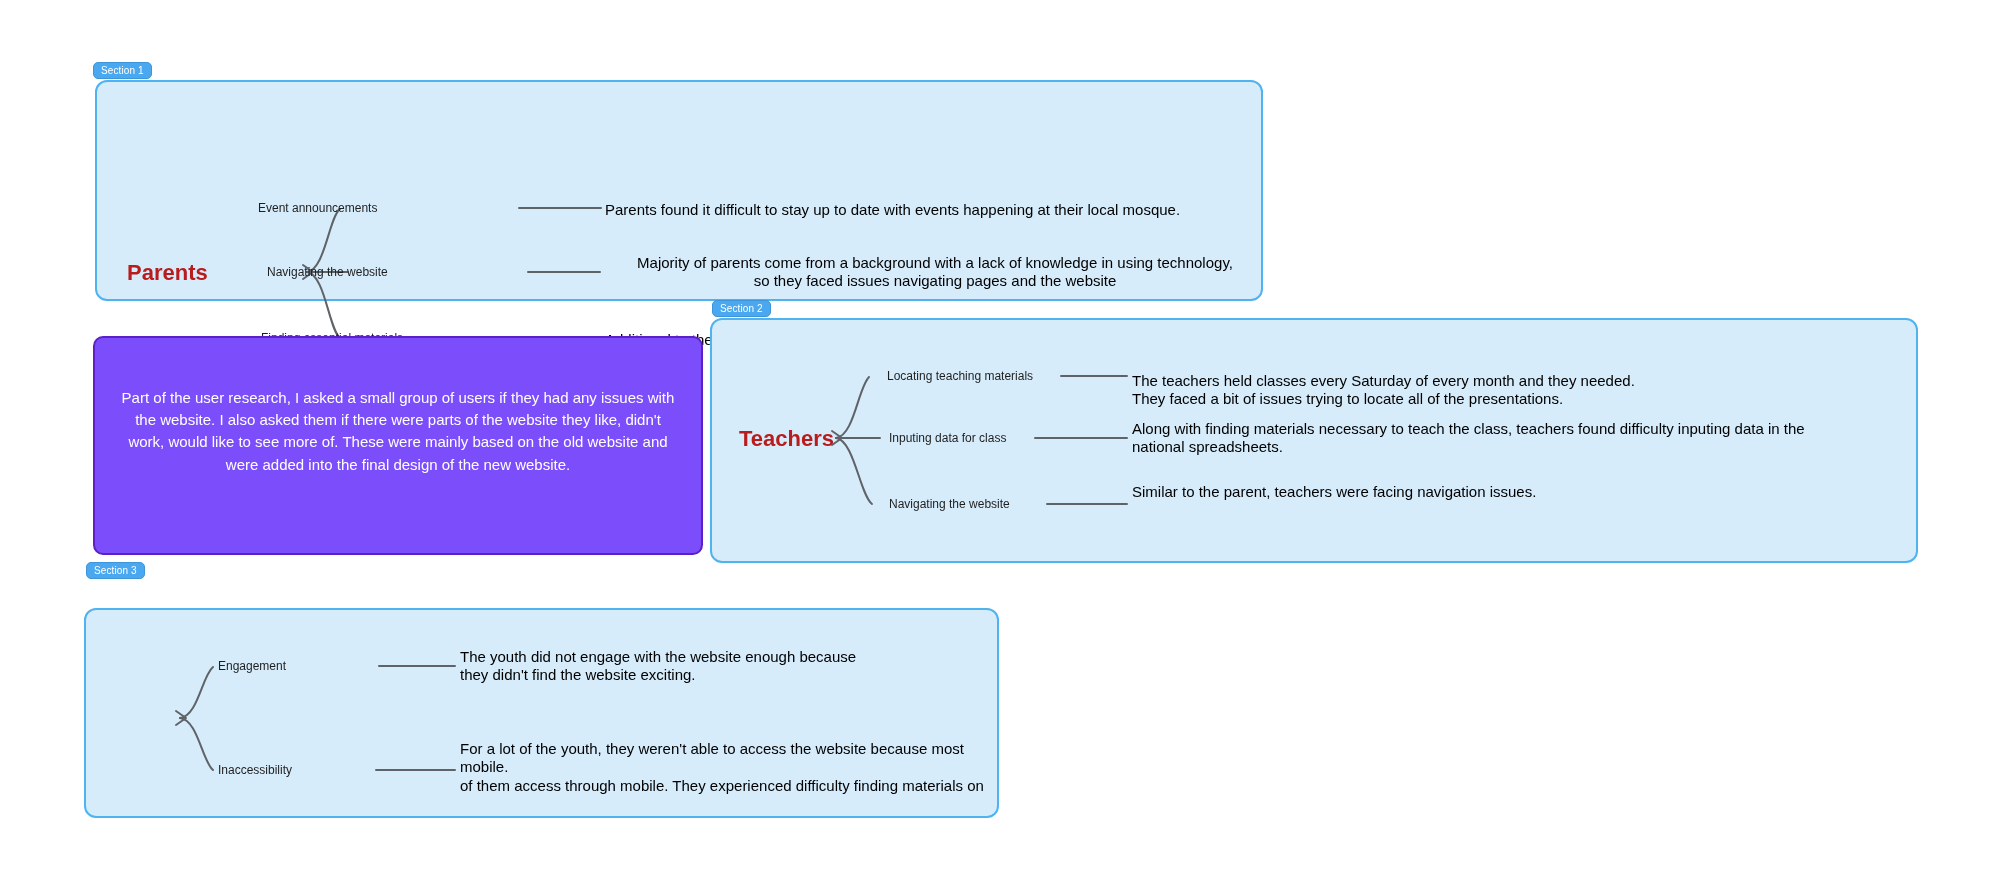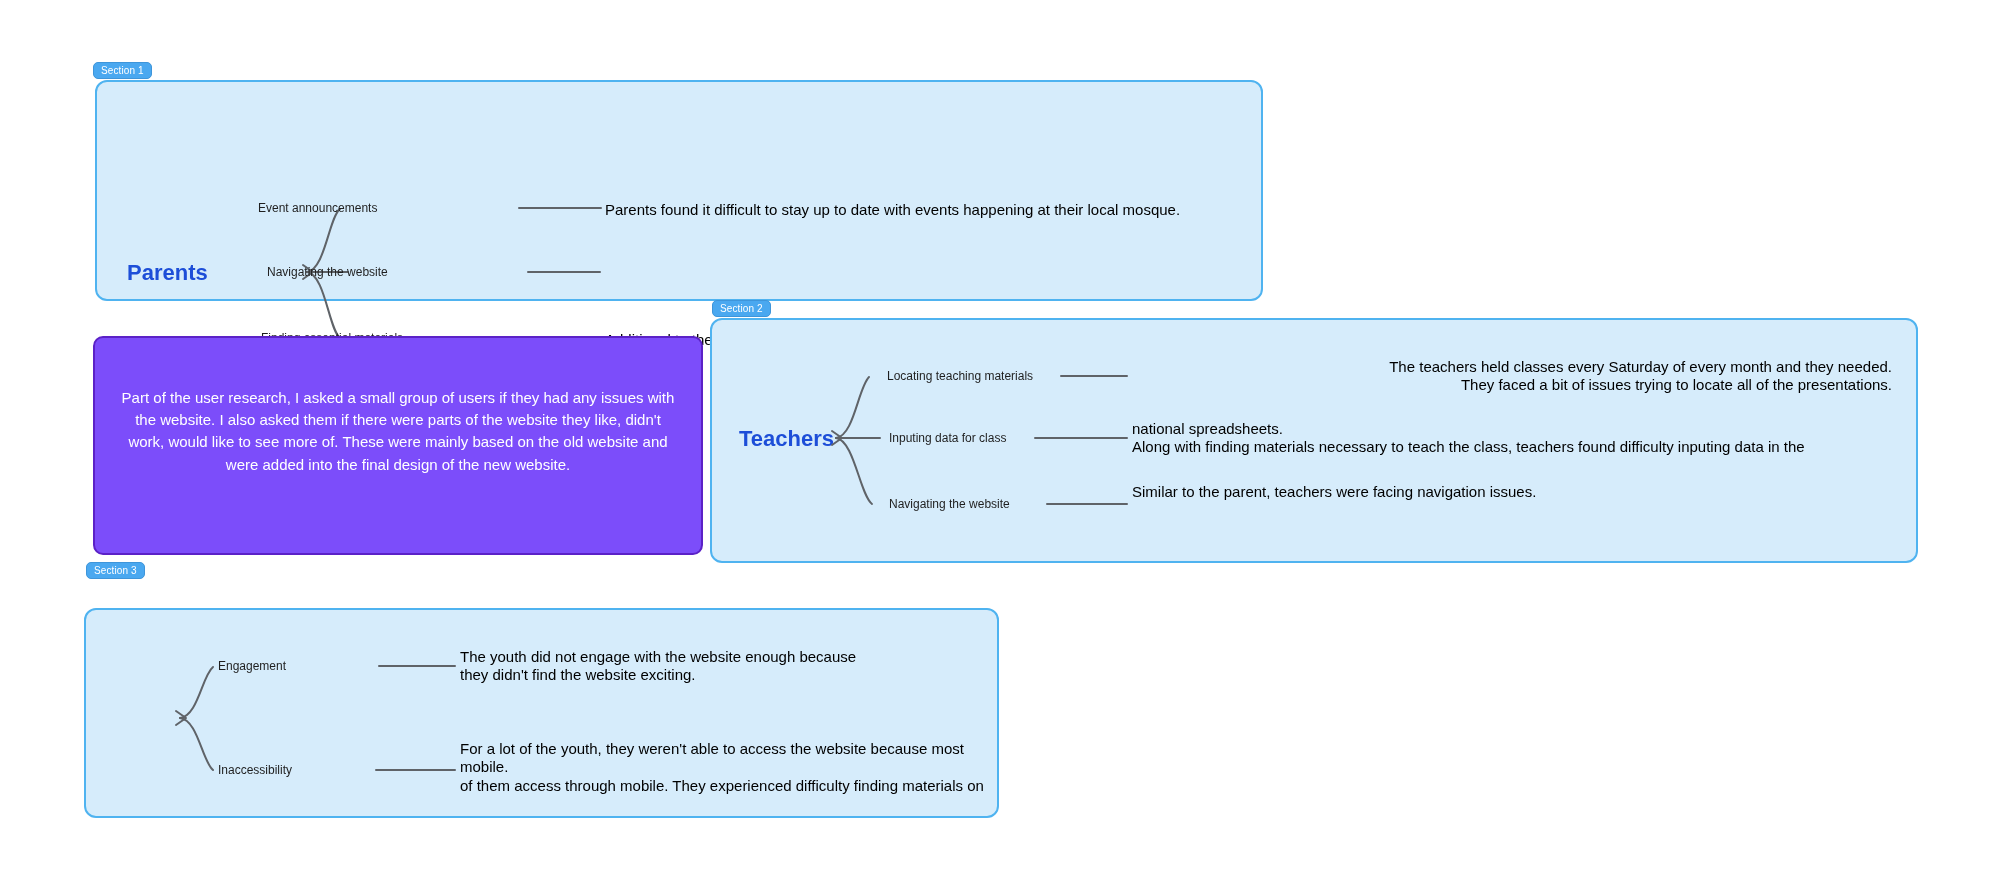--- a/index.html
+++ b/index.html
@@ -58,21 +58,21 @@
     white-space: nowrap;
     font-family: "Liberation Sans", sans-serif;
     z-index: 5;
   }
 
   
   .root-label {
     position: absolute;
     font-size: 22px;
     font-weight: bold;
-    color: #1d4ed8;
+    color: #b91c1c;
     white-space: nowrap;
     line-height: 1;
   }
   .branch-label {
     position: absolute;
     font-size: 12px;
     color: #1f1f1f;
     white-space: nowrap;
     line-height: 1;
   }
@@ -135,20 +135,24 @@
 
       <line x1="431" y1="190" x2="503" y2="190"></line>
 
       <line x1="458" y1="256" x2="503" y2="256"></line>
     </svg>
 
     <div class="branch-label" style="left:161px; top:120px;">Event announcements</div>
     <div class="leaf-text" style="left:508px; top:119px; width:630px;">Parents found it difficult to stay up to date with events happening at their local mosque.</div>
 
     <div class="branch-label" style="left:170px; top:184px;">Navigating the website</div>
+    <div class="leaf-text center" style="left:508px; top:172px; width:660px; padding:0;">
+      <div>Majority of parents come from a background with a lack of knowledge in using technology,</div>
+      <div>so they faced issues navigating pages and the website</div>
+    </div>
 
     <div class="branch-label" style="left:164px; top:250px;">Finding essential materials</div>
     <div class="leaf-text" style="left:508px; top:249px; width:640px;">Additional to the navigation issue, there was an issue with finding and accessing essential materials.</div>
   </div>
 
   <div class="section-tag" style="left:712px; top:300px;">Section 2</div>
 
   <div class="section-frame frame-blue" style="left:710px; top:318px; width:1208px; height:245px;">
 
     <div class="root-label" style="left:27px; top:108px;">Teachers</div>
@@ -157,29 +161,29 @@
       <path d="M 130 118 L 120 111 M 130 118 L 120 125"></path>
       <path d="M 124 118 C 142 116 146 68 157 57"></path>
       <line x1="124" y1="118" x2="168" y2="118"></line>
       <path d="M 124 118 C 142 120 148 175 160 184"></path>
       <line x1="349" y1="56" x2="415" y2="56"></line>
       <line x1="323" y1="118" x2="415" y2="118"></line>
       <line x1="335" y1="184" x2="415" y2="184"></line>
     </svg>
 
     <div class="branch-label" style="left:175px; top:50px;">Locating teaching materials</div>
-    <div class="leaf-text" style="left:420px; top:38px; width:760px;text-align:right;">
+    <div class="leaf-text" style="left:420px; top:52px; width:760px;">
       <div>The teachers held classes every Saturday of every month and they needed.</div>
       <div>They faced a bit of issues trying to locate all of the presentations.</div>
     </div>
 
     <div class="branch-label" style="left:177px; top:112px;">Inputing data for class</div>
     <div class="leaf-text" style="left:420px; top:100px; width:775px;">
+      <div>Along with finding materials necessary to teach the class, teachers found difficulty inputing data in the</div>
       <div>national spreadsheets.</div>
-      <div>Along with finding materials necessary to teach the class, teachers found difficulty inputing data in the</div>
     </div>
 
     <div class="branch-label" style="left:177px; top:178px;">Navigating the website</div>
     <div class="leaf-text" style="left:420px; top:163px; width:700px;">Similar to the parent, teachers were facing navigation issues.</div>
   </div>
 
   <div class="section-frame frame-purple" style="left:93px; top:336px; width:610px; height:219px;">
     <div class="note-body" style="top:49px;">Part of the user research, I asked a small group of users if they had any issues with the website. I also asked them if there were parts of the website they like, didn't work, would like to see more of. These were mainly based on the old website and were added into the final design of the new website.</div>
   </div>
 

